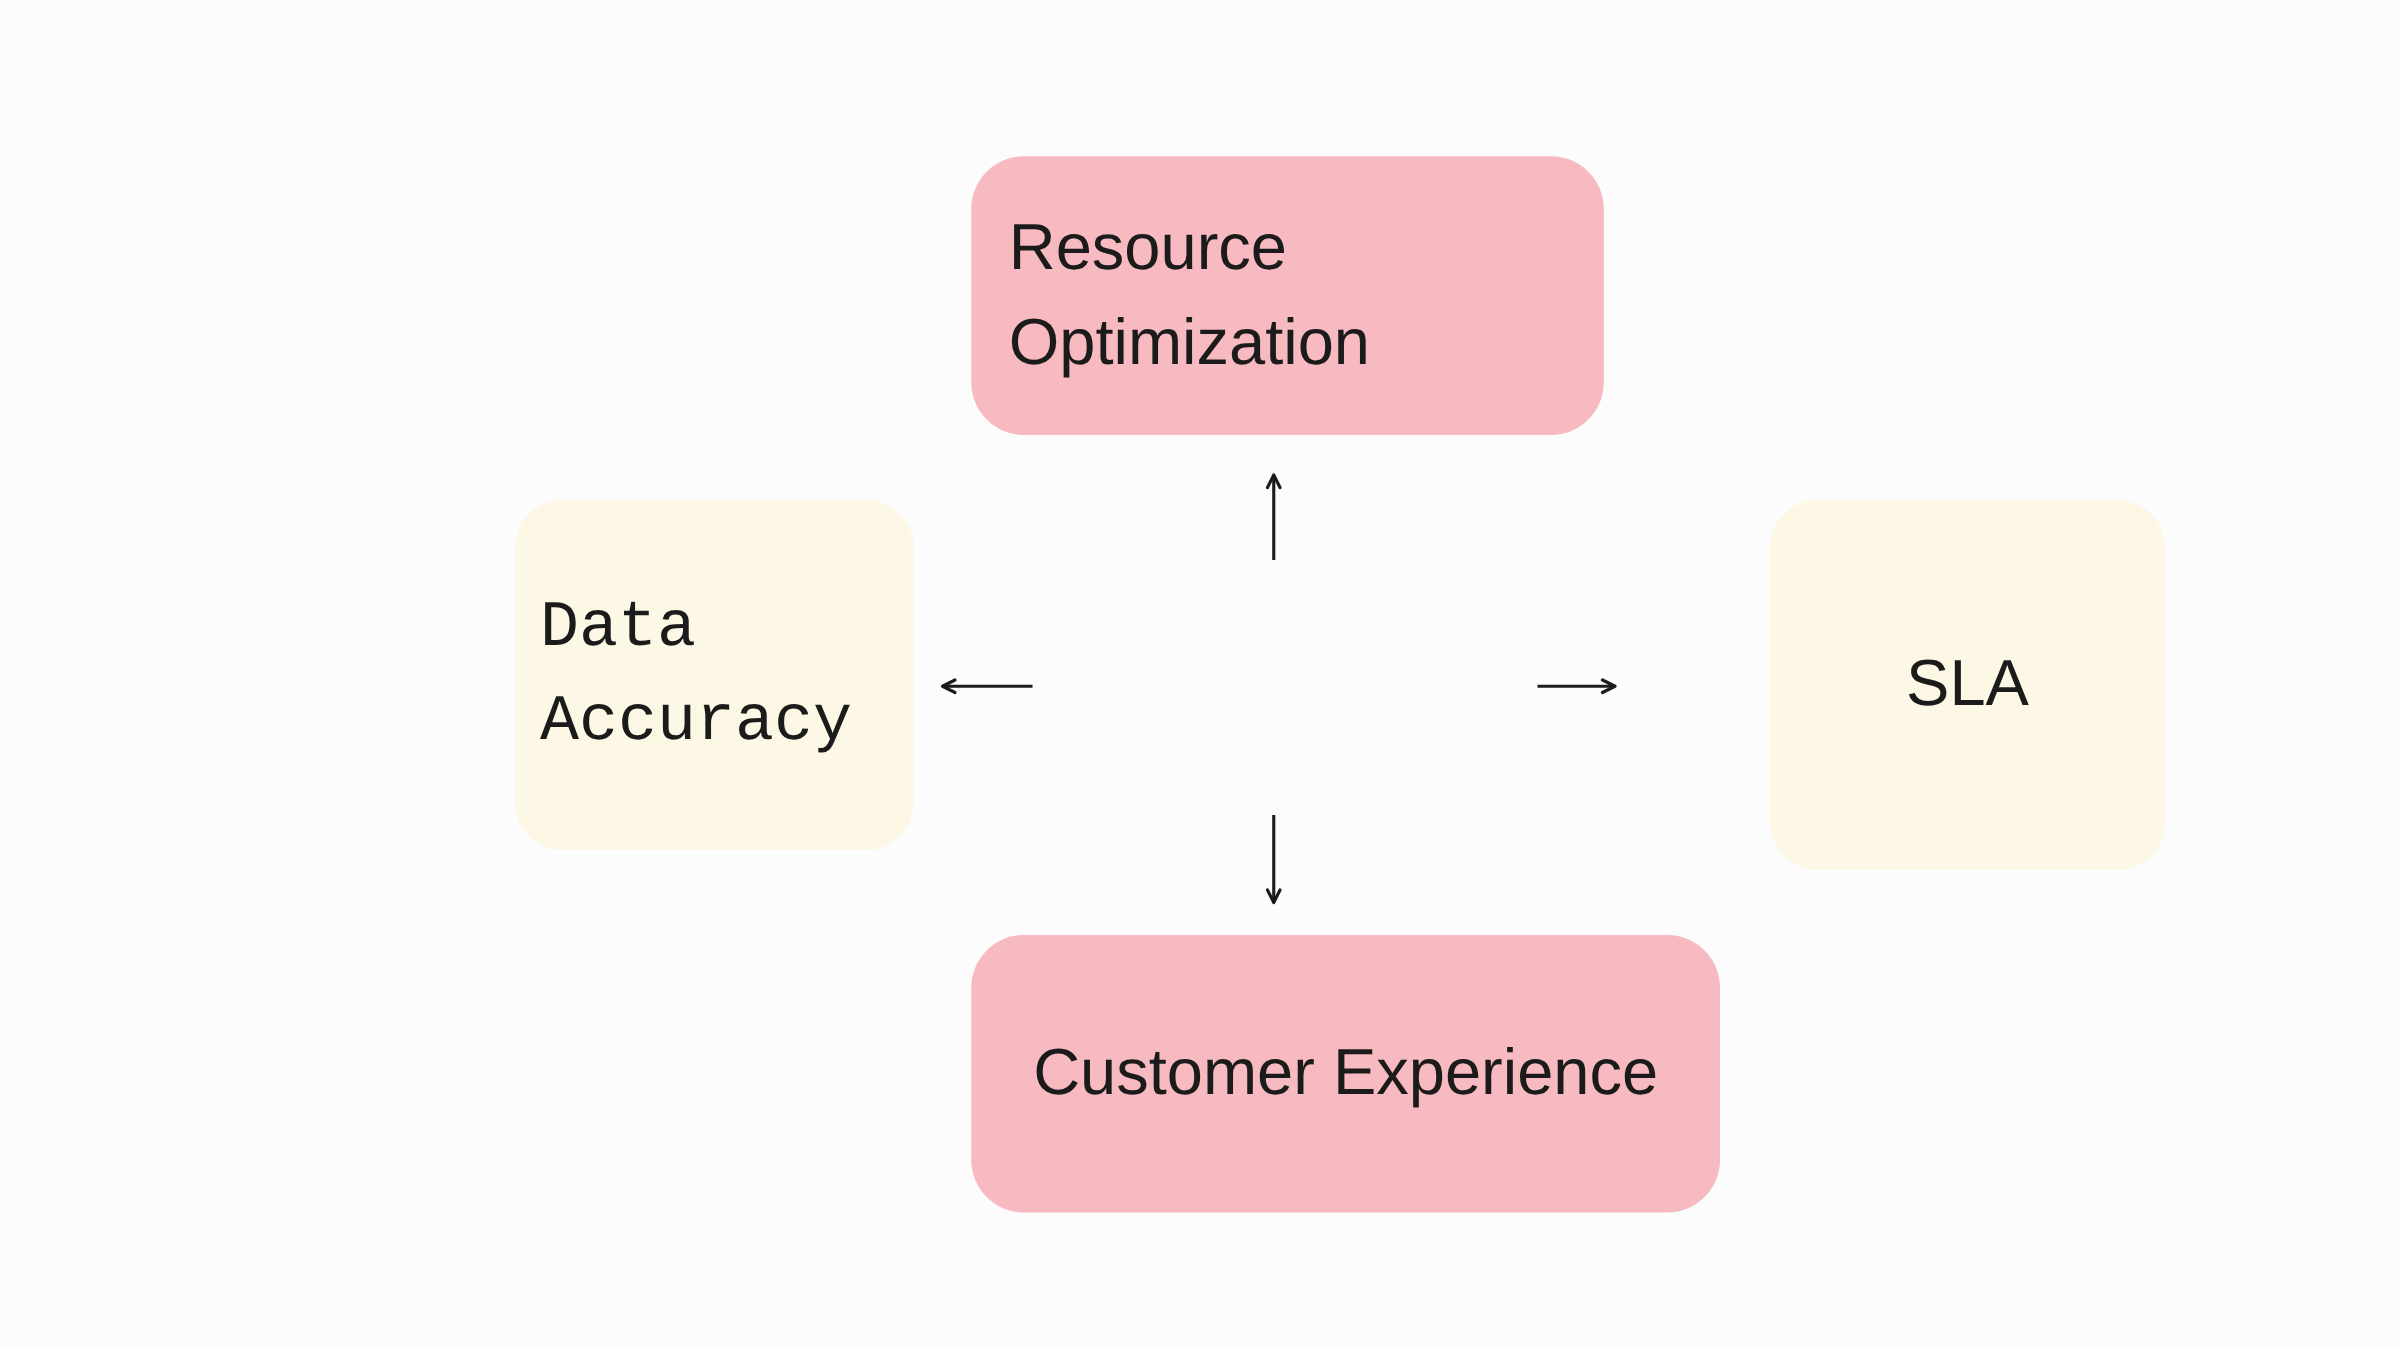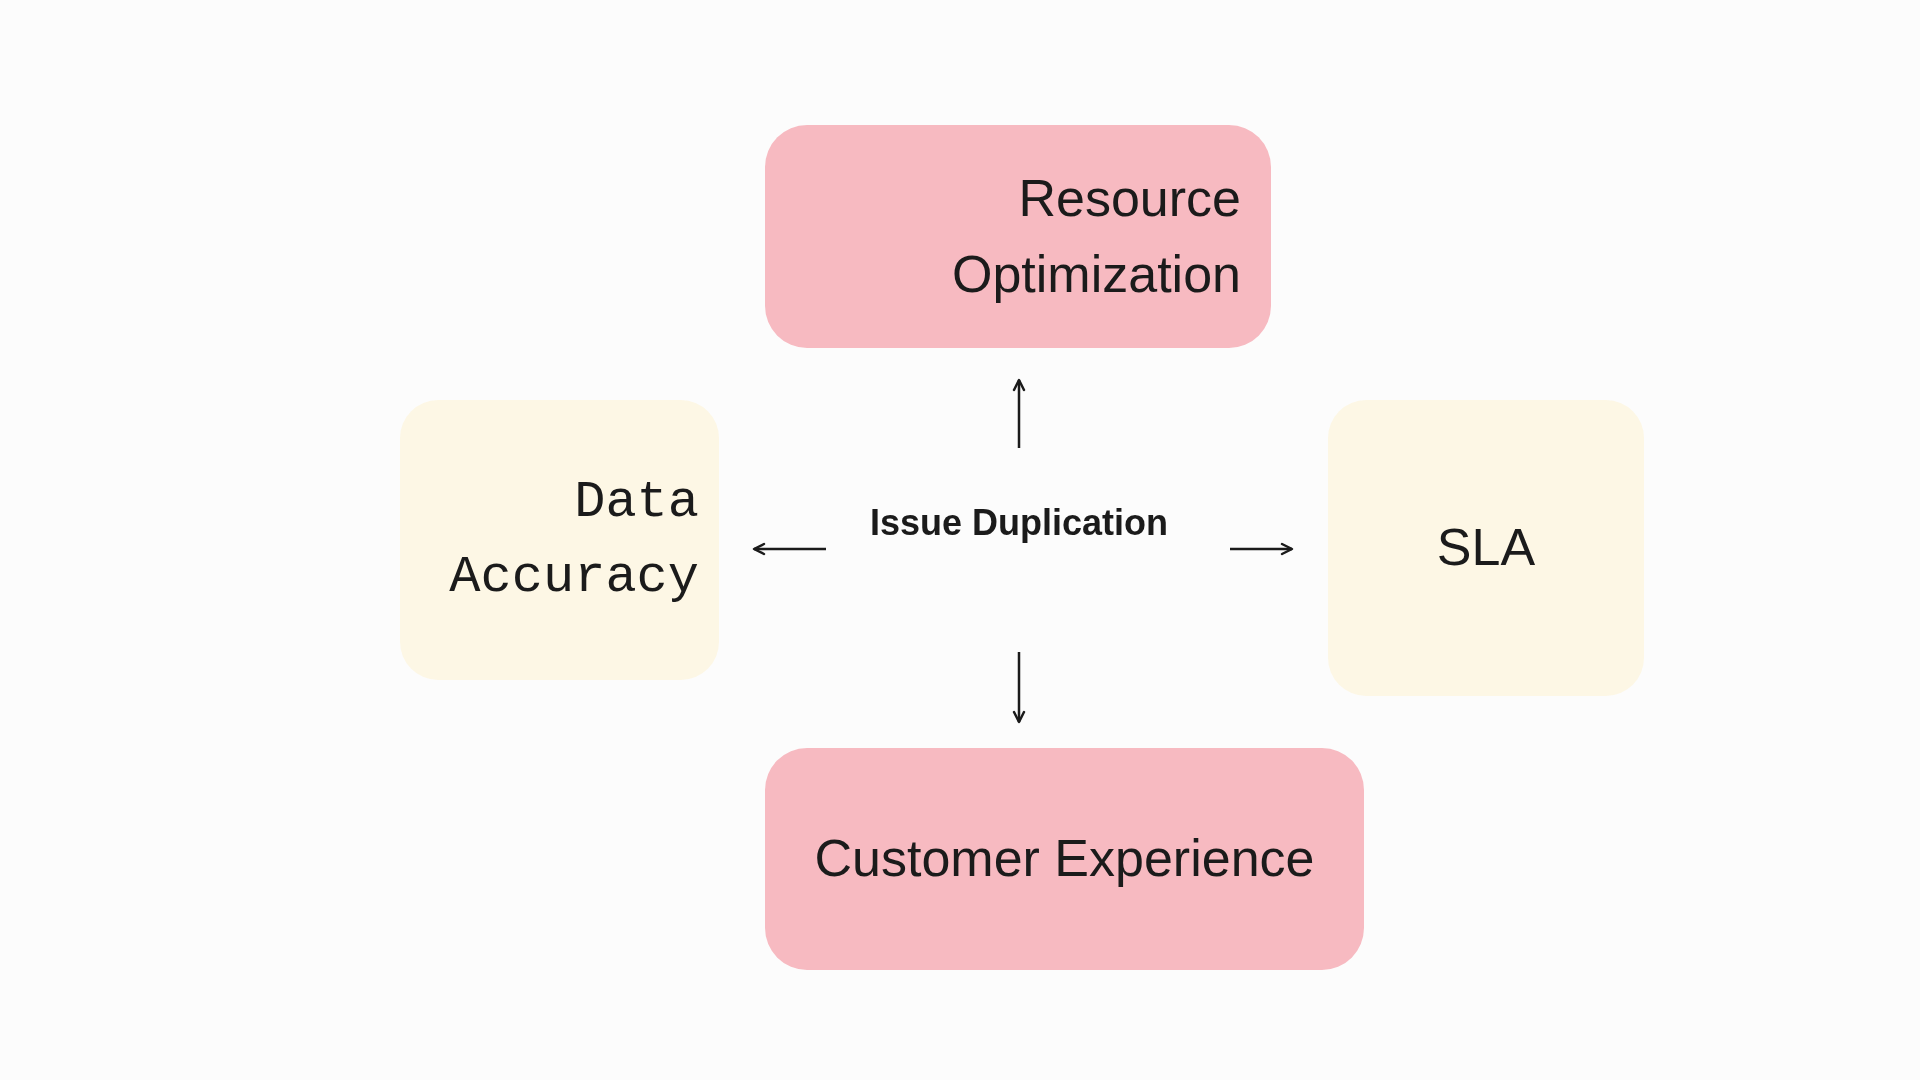--- a/index.html
+++ b/index.html
@@ -22,42 +22,43 @@
     top: 0;
     width: 1920px;
     height: 1080px;
     pointer-events: none;
   }
   .node {
     position: absolute;
     display: flex;
     align-items: center;
     justify-content: center;
-    text-align: right;
+    text-align: left;
     box-sizing: border-box;
+    margin-left: 12px;
   }
   .node span {
     display: block;
     font-size: 52px;
     line-height: 1.45;
     font-weight: 400;
     color: #1b1b1b;
   }
   .node-pink {
     background: #f7bac1;
     border-radius: 42px;
   }
   .node-cream {
     background: #fdf7e5;
     border-radius: 38px;
   }
   .node-top    { left: 765px;  top: 125px; width: 506px; height: 223px; padding: 0 30px; }
   .node-bottom { left: 765px;  top: 748px; width: 599px; height: 222px; padding: 0 30px; }
   .node-left   { left: 400px;  top: 400px; width: 319px; height: 280px; padding: 0 20px; font-family: Liberation Mono, monospace; }
-  .node-right  { left: 1328px; top: 400px; width: 316px; height: 296px; padding: 0 20px; }
+  .node-right  { left: 1404px; top: 400px; width: 316px; height: 296px; padding: 0 20px; }
   .center-label {
     position: absolute;
     left: 799px;
     top: 496px;
     width: 440px;
     text-align: center;
     font-size: 36px;
     font-weight: 700;
     line-height: 1.5;
     color: #1b1b1b;
@@ -98,16 +99,15 @@
 
   <div class="node node-cream node-right">
     <span>SLA</span>
   </div>
 
   <div class="node node-pink node-bottom">
     <span>Customer Experience</span>
   </div>
 
   <div class="center-label">
-    <div>Issue Duplication</div>
   </div>
 
 </div>
 
 </body></html>

